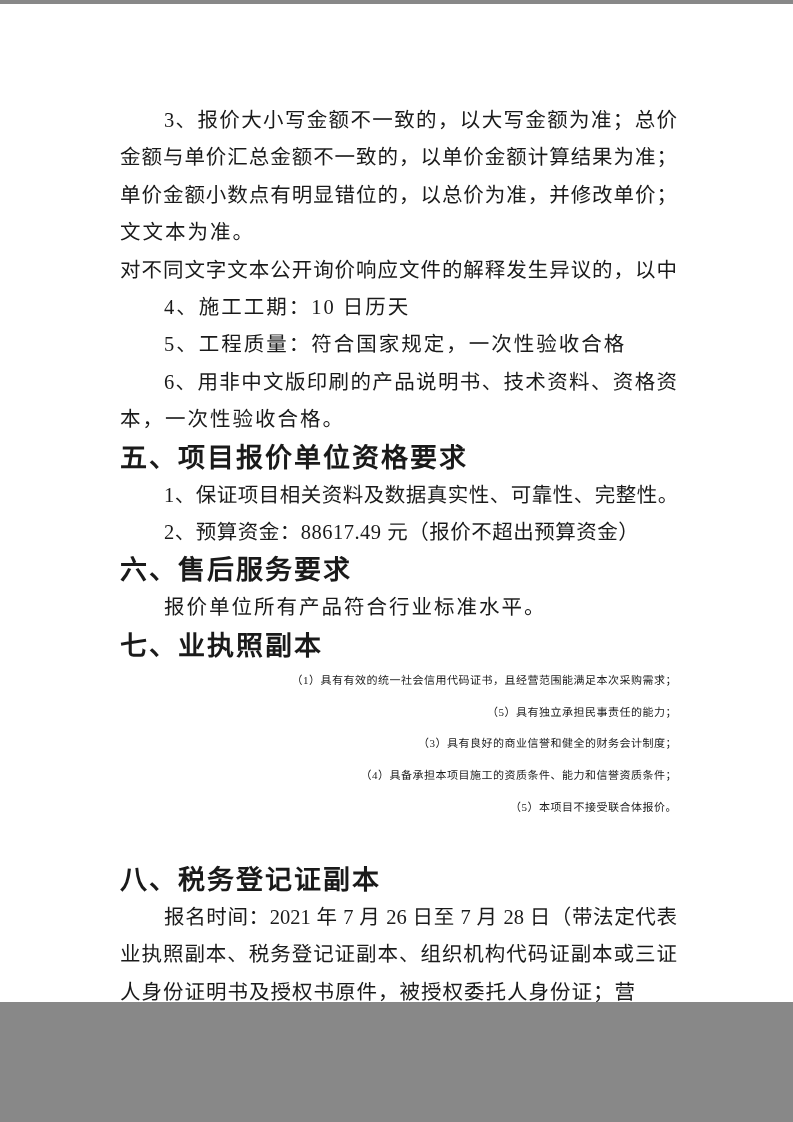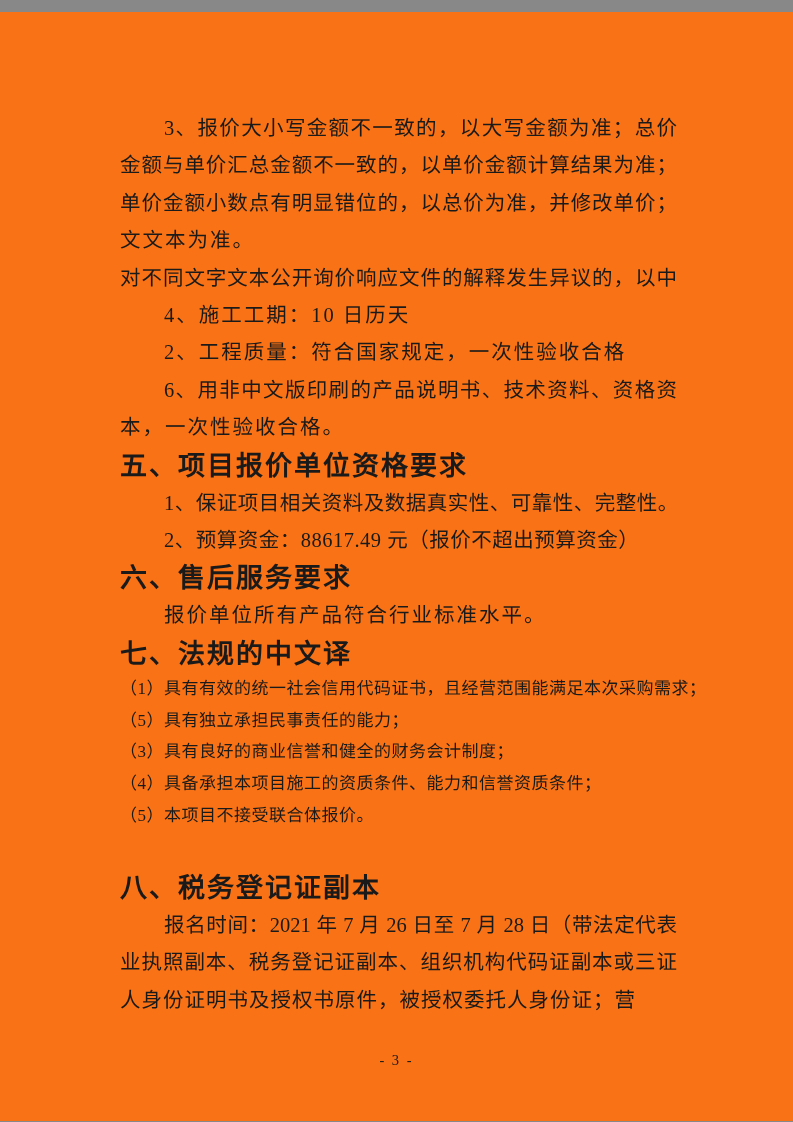--- a/index.html
+++ b/index.html
@@ -3,23 +3,23 @@
 <meta charset="utf-8">
 <style>
   html, body {
     margin: 0;
     padding: 0;
     background: #888;
   }
   .page {
     position: relative;
     width: 793px;
-    height: 1109px;
-    margin: 12px auto;
-    background: #f97316;
+    height: 998px;
+    margin: 4px auto;
+    background: #ffffff;
     color: #1a1a1a;
     font-family: "Liberation Serif", "DejaVu Serif", serif;
     overflow: hidden;
   }
   .content {
     position: absolute;
     left: 120px;
     top: 98px;
     width: 557px;
   }
@@ -46,24 +46,25 @@
   .hd {
     font-family: "Liberation Sans", "DejaVu Sans", sans-serif;
     font-weight: bold;
     font-size: 27px;
     line-height: 38px;
     letter-spacing: 2px;
     white-space: nowrap;
   }
   
   .item {
-    font-size: 17px;
+    font-size: 11px;
     line-height: 31.8px;
     letter-spacing: 0.5px;
     white-space: nowrap;
+    text-align: right;
   }
   .gap-before { margin-top: 37px; }
   .footer {
     position: absolute;
     left: 0;
     top: 1040px;
     width: 793px;
     text-align: center;
     font-family: "Liberation Serif", "DejaVu Serif", serif;
     font-size: 14.5px;
@@ -77,33 +78,33 @@
 <div class="page">
   <div class="content">
 
     <div class="bl fill indent">3、报价大小写金额不一致的，以大写金额为准；总价</div>
     <div class="bl fill">金额与单价汇总金额不一致的，以单价金额计算结果为准；</div>
     <div class="bl fill">单价金额小数点有明显错位的，以总价为准，并修改单价；</div>
     <div class="bl">文文本为准。</div>
     <div class="bl fill">对不同文字文本公开询价响应文件的解释发生异议的，以中</div>
 
     <div class="bl indent">4、施工工期：10 日历天</div>
-    <div class="bl indent">2、工程质量：符合国家规定，一次性验收合格</div>
+    <div class="bl indent">5、工程质量：符合国家规定，一次性验收合格</div>
 
     <div class="bl fill indent">6、用非中文版印刷的产品说明书、技术资料、资格资</div>
     <div class="bl">本，一次性验收合格。</div>
 
     <div class="hd">五、项目报价单位资格要求</div>
     <div class="bl tight indent">1、保证项目相关资料及数据真实性、可靠性、完整性。</div>
     <div class="bl tight indent">2、预算资金：88617.49 元（报价不超出预算资金）</div>
 
     <div class="hd">六、售后服务要求</div>
     <div class="bl indent">报价单位所有产品符合行业标准水平。</div>
 
-    <div class="hd">七、法规的中文译</div>
+    <div class="hd">七、业执照副本</div>
     <div class="item">（1）具有有效的统一社会信用代码证书，且经营范围能满足本次采购需求；</div>
     <div class="item">（5）具有独立承担民事责任的能力；</div>
     <div class="item">（3）具有良好的商业信誉和健全的财务会计制度；</div>
     <div class="item">（4）具备承担本项目施工的资质条件、能力和信誉资质条件；</div>
     <div class="item">（5）本项目不接受联合体报价。</div>
 
     <div class="hd gap-before">八、税务登记证副本</div>
     <div class="bl fill indent">报名时间：2021 年 7 月 26 日至 7 月 28 日（带法定代表</div>
     <div class="bl fill">业执照副本、税务登记证副本、组织机构代码证副本或三证</div>
     <div class="bl" style="letter-spacing:1px;">人身份证明书及授权书原件，被授权委托人身份证；营</div>

